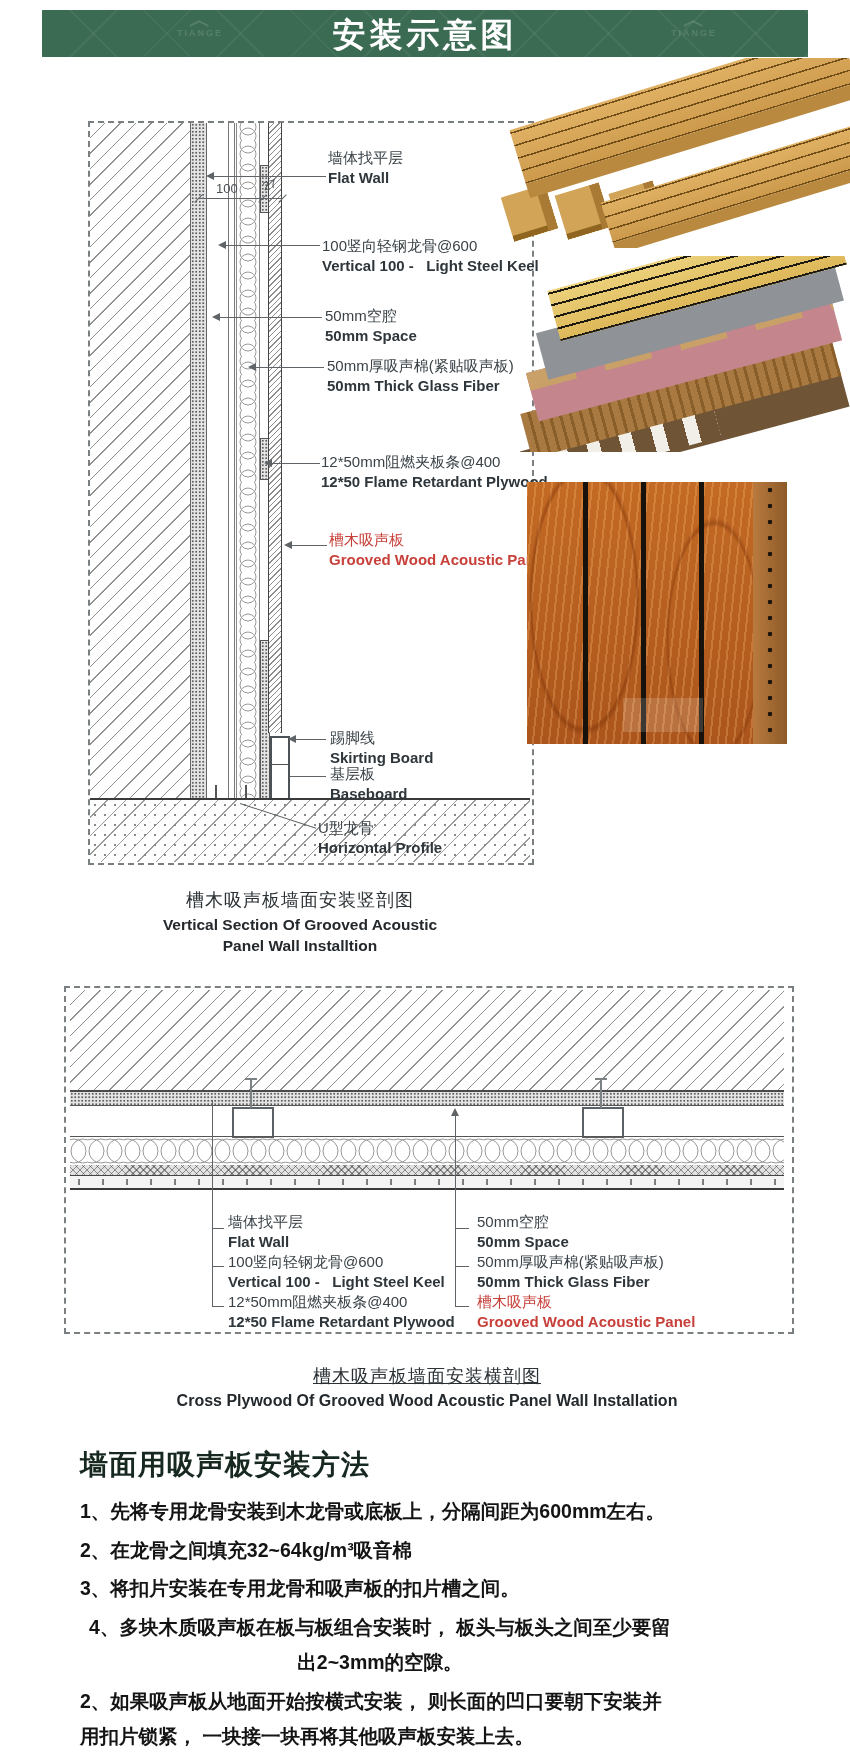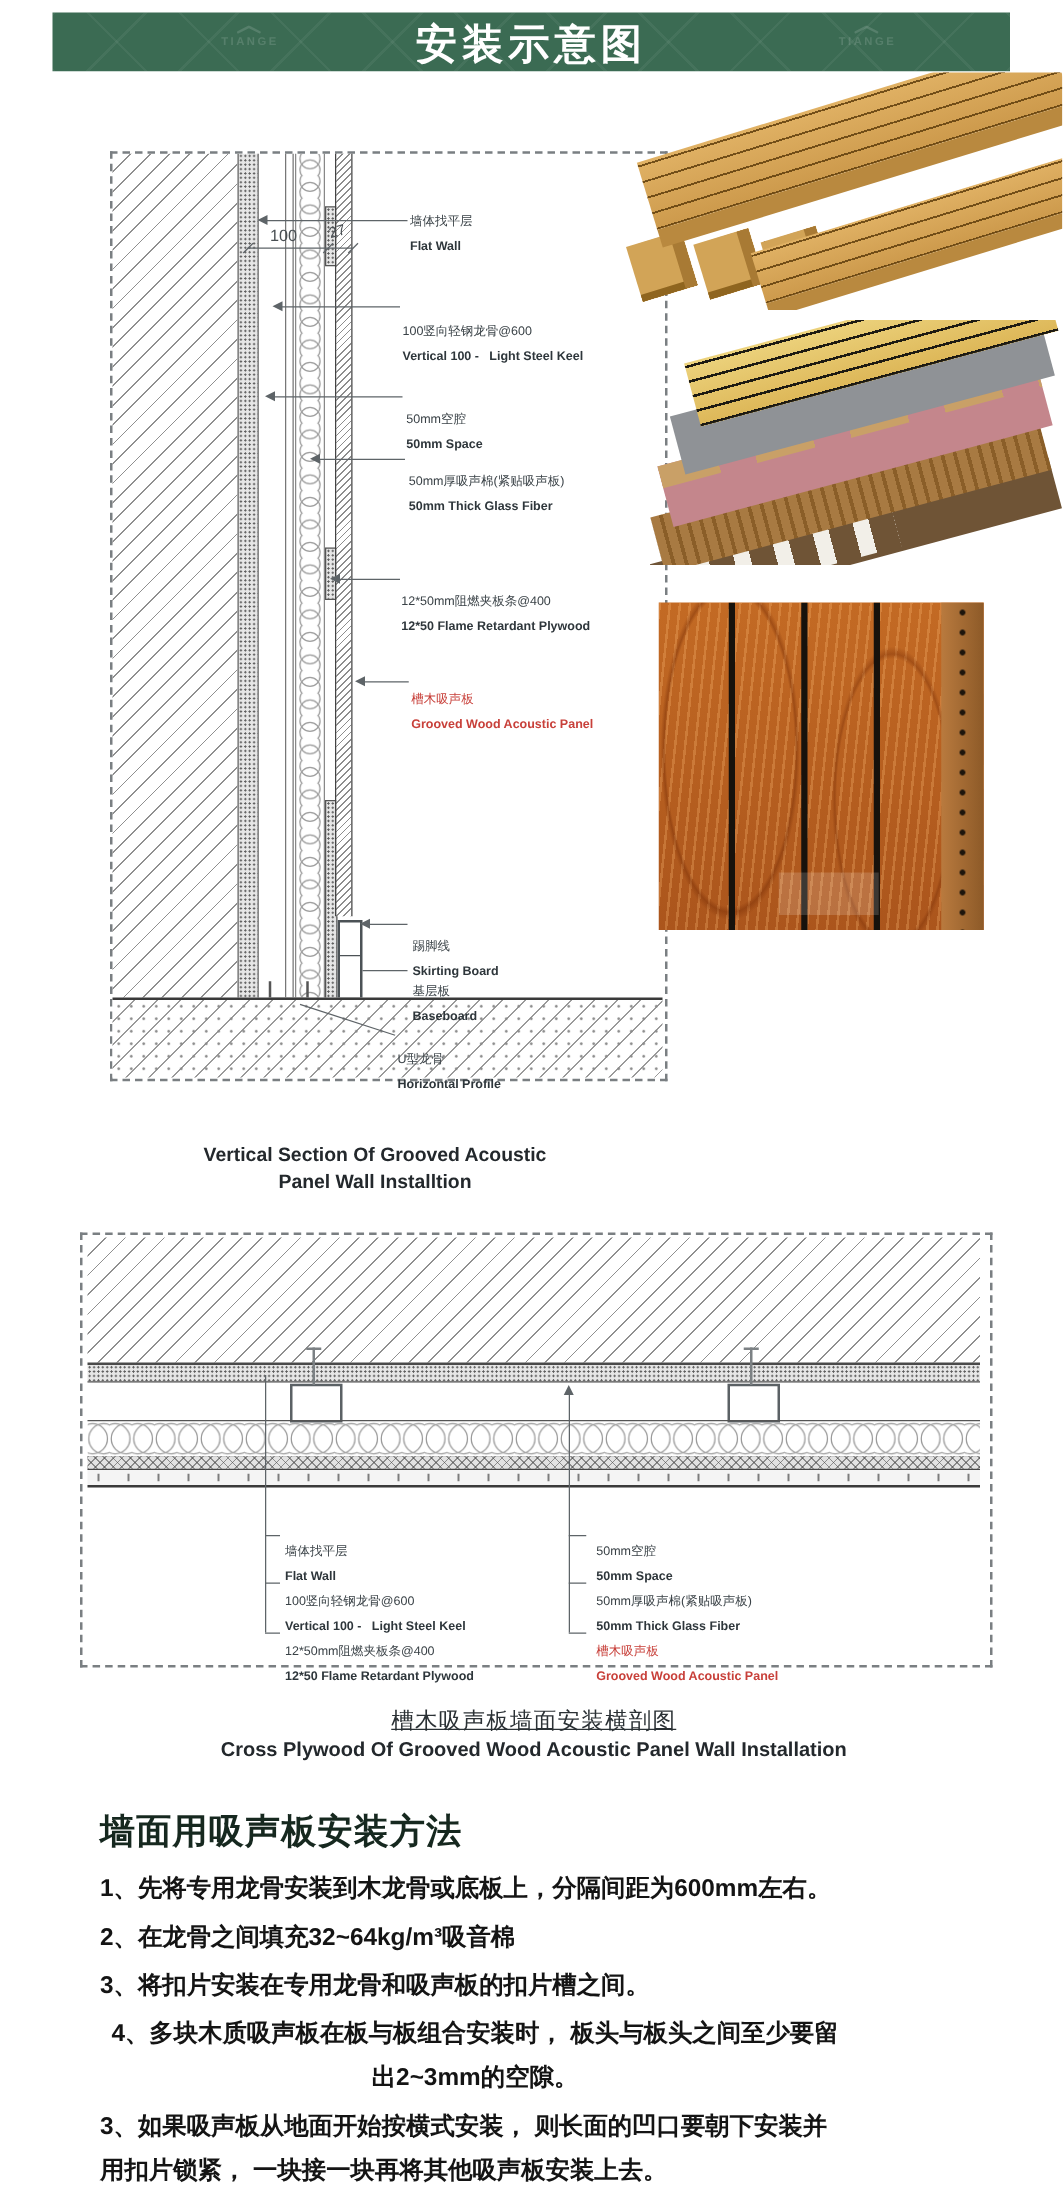--- a/index.html
+++ b/index.html
@@ -29,21 +29,21 @@
                        repeating-linear-gradient(135deg,transparent 0 12px,#9a9a9a 12px 13px);
       background-size:10px 10px,auto;}
   .stipple{background-color:#e6e6e6;background-image:radial-gradient(#5c5c5c 0.7px,transparent 1px);background-size:3.5px 3.5px;}
   .hatch-panel{background:repeating-linear-gradient(135deg,#ffffff 0 3px,#8d8d8d 3px 4px);}
   .crosshatch{background-color:#e2e2e2;
       background-image:repeating-linear-gradient(45deg,rgba(70,70,70,.55) 0 1px,transparent 1px 5px),
                        repeating-linear-gradient(135deg,rgba(70,70,70,.55) 0 1px,transparent 1px 5px);}
   .groove-band{background-color:#f4f4f4;
       background-image:repeating-linear-gradient(90deg,#7d7d7d 0 2px,transparent 2px 24px);
       background-size:24px 6px;background-repeat:repeat-x;background-position:8px center;}
-  .lbl{position:absolute;white-space:nowrap;font-size:10px;line-height:20px;color:#3a4247;margin-top:20px;}
+  .lbl{position:absolute;white-space:nowrap;font-size:15px;line-height:20px;color:#3a4247;}
   .lbl .en{font-weight:700;color:#2e363b;}
   .red .cn,.red .en{color:#c8403a;}
   .dimtx{position:absolute;font-size:13px;color:#4a5054;}
   .cap-cn{position:absolute;font-size:18px;color:#2b3135;text-align:center;letter-spacing:1px;}
   .cap-en{position:absolute;font-size:15.5px;font-weight:700;color:#23282c;text-align:center;}
   
   .inst-title{position:absolute;font-size:28px;font-weight:900;color:#16281f;letter-spacing:1px;}
   .step{position:absolute;width:600px;font-size:19.5px;font-weight:700;color:#141414;line-height:35px;}
   
   .photo{position:absolute;overflow:hidden;}
@@ -163,20 +163,21 @@
     <div class="cn">基层板</div>
     <div class="en">Baseboard</div>
   </div>
 
   <div class="hline" style="left:240px;top:803px;width:80px;transform:rotate(18deg);transform-origin:left center;"></div>
   <div class="lbl" style="left:318px;top:818px;">
     <div class="cn">U型龙骨</div>
     <div class="en">Horizontal Profile</div>
   </div>
 
+  <div class="cap-cn" style="left:80px;top:888px;width:440px;">槽木吸声板墙面安装竖剖图</div>
   <div class="cap-en" style="left:80px;top:916px;width:440px;">Vertical Section Of Grooved Acoustic</div>
   <div class="cap-en" style="left:80px;top:937px;width:440px;">Panel Wall Installtion</div>
 
   <div class="photo" style="left:498px;top:58px;width:352px;height:190px;">
     <div style="position:absolute;left:-10px;top:6px;width:380px;height:180px;transform:rotate(-17deg);transform-origin:55% 45%;">
       <div class="batten" style="left:6px;top:74px;width:46px;height:46px;"></div>
       <div class="batten" style="left:58px;top:88px;width:46px;height:46px;"></div>
       <div class="batten" style="left:110px;top:102px;width:46px;height:46px;"></div>
       <div class="board-top" style="left:34px;top:12px;width:346px;height:56px;"></div>
       <div class="board-edge" style="left:34px;top:68px;width:346px;height:15px;"></div>
@@ -276,15 +277,15 @@
   </div>
 
   <div class="cap-cn" style="left:64px;top:1364px;width:726px;text-decoration:underline;">槽木吸声板墙面安装横剖图</div>
   <div class="cap-en" style="left:64px;top:1392px;width:726px;font-size:16px;">Cross Plywood Of Grooved Wood Acoustic Panel Wall Installation</div>
 
   <div class="inst-title" style="left:80px;top:1446px;">墙面用吸声板安装方法</div>
   <div class="step" style="left:80px;top:1494px;width:660px;">1、先将专用龙骨安装到木龙骨或底板上，分隔间距为600mm左右。</div>
   <div class="step" style="left:80px;top:1533px;width:660px;">2、在龙骨之间填充32~64kg/m³吸音棉</div>
   <div class="step" style="left:80px;top:1571px;width:660px;">3、将扣片安装在专用龙骨和吸声板的扣片槽之间。</div>
   <div class="step" style="left:80px;top:1610px;text-align:center;">4、多块木质吸声板在板与板组合安装时， 板头与板头之间至少要留出2~3mm的空隙。</div>
-  <div class="step" style="left:80px;top:1684px;">3、如果吸声板从地面开始按横式安装， 则长面的凹口要朝下安装并用扣片锁紧， 一块接一块再将其他吸声板安装上去。</div>
+  <div class="step" style="left:80px;top:1684px;">2、如果吸声板从地面开始按横式安装， 则长面的凹口要朝下安装并用扣片锁紧， 一块接一块再将其他吸声板安装上去。</div>
 
 </div>
 
 </body></html>

